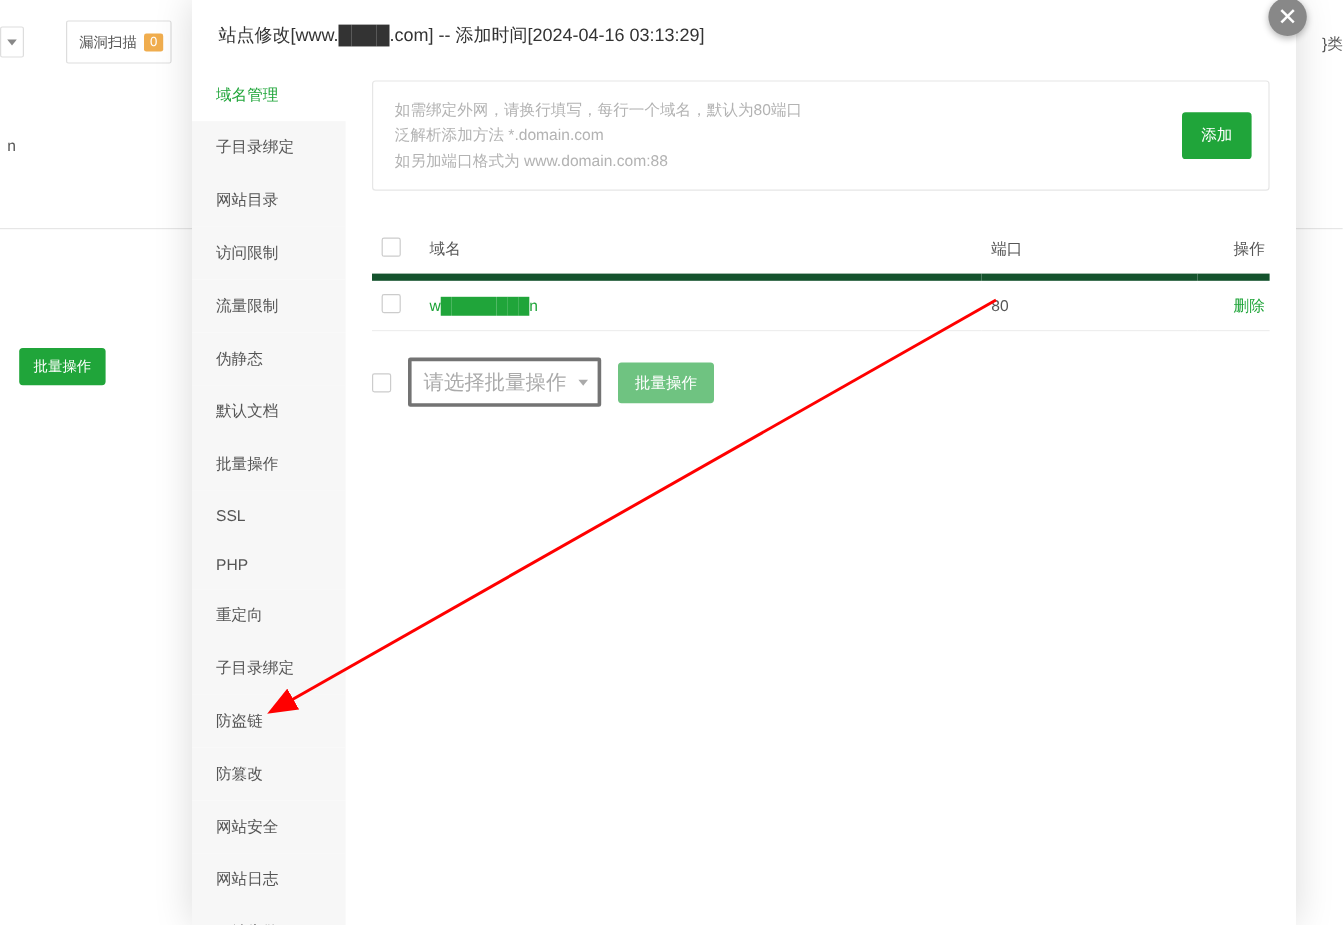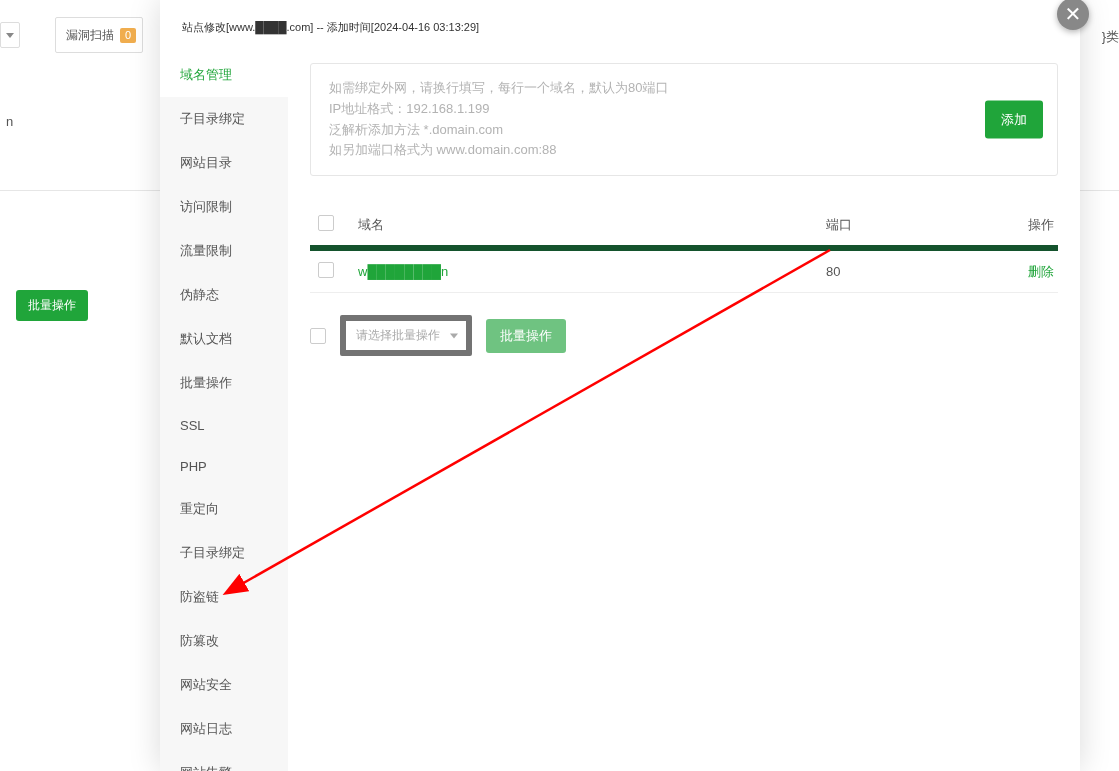--- a/index.html
+++ b/index.html
@@ -11,21 +11,21 @@
     .bg-dropdown::after { content: ''; width: 0; height: 0; border-left: 4px solid transparent; border-right: 4px solid transparent; border-top: 5px solid #888; }
     .bg-scan-btn { margin-left: 35px; height: 36px; border: 1px solid #ddd; background: #fff; padding: 0 6px 0 10px; border-radius: 2px; display: flex; align-items: center; gap: 6px; font-size: 12px; color: #555; }
     .bg-badge { background: #f0ad4e; color: #fff; padding: 0 5px; border-radius: 2px; font-size: 11px; line-height: 15px; }
     .bg-category { position: absolute; top: 28px; right: 0; font-size: 13px; color: #555; }
     .bg-line { position: absolute; top: 190px; left: 0; right: 0; height: 1px; background: #e6e6e6; }
     .bg-letter { position: absolute; top: 114px; left: 6px; font-size: 13px; color: #555; }
     .bg-bulk-btn { position: absolute; top: 290px; left: 16px; background: #20a53a; color: #fff; padding: 7px 12px; border-radius: 3px; font-size: 12px; }
     
     
     .modal { position: absolute; top: 0; left: 160px; width: 920px; height: 771px; background: #fff; box-shadow: 0 0 30px rgba(0,0,0,0.15); }
-    .modal-title { padding: 20px 22px 18px; font-size: 11px; color: #333; }
+    .modal-title { padding: 20px 22px 18px; font-size: 15px; color: #333; }
     .modal-body { display: flex; height: calc(100% - 58px); }
     
     
     .sidebar { width: 128px; background: #fff; }
     .side-item { padding: 13px 20px; font-size: 13px; color: #555; cursor: pointer; }
     .side-item:not(.active) { background: #f7f7f7; }
     .side-item:nth-child(1) { background: #fff; }
     .side-item:not(:first-child) { background: #f7f7f7; }
     .sidebar .side-item:first-child { background: #fff; font-weight: normal; }
     .sidebar { display: flex; flex-direction: column; }
@@ -45,21 +45,21 @@
     .chk { width: 16px; height: 16px; border: 1px solid #ccc; border-radius: 2px; background: #fff; display: inline-block; }
     .col-chk { width: 40px; }
     .col-domain { }
     .col-port { width: 180px; }
     .col-action { width: 60px; text-align: right; }
     .table th.col-action, .table td.col-action { text-align: right; padding-right: 4px; }
     .green-text { color: #20a53a; cursor: pointer; }
     
     
     .batch-row { margin-top: 22px; display: flex; align-items: center; gap: 14px; }
-    .batch-select { border: 6px solid #737373; border-radius: 2px; padding: 6px 26px 6px 10px; color: #aaa; font-size: 12px; position: relative; background: #fff; }
+    .batch-select { border: 3px solid #737373; border-radius: 2px; padding: 6px 26px 6px 10px; color: #aaa; font-size: 17px; position: relative; background: #fff; }
     .batch-select::after { content: ''; position: absolute; right: 8px; top: 50%; transform: translateY(-50%); width: 0; height: 0; border-left: 4px solid transparent; border-right: 4px solid transparent; border-top: 5px solid #aaa; }
     .batch-btn { background: #6fc381; color: #fff; padding: 8px 14px; border-radius: 3px; font-size: 13px; cursor: pointer; }
     
     
     .close-btn { position: absolute; top: -2px; right: 30px; width: 32px; height: 32px; border-radius: 50%; background: #888; color: #fff; display: flex; align-items: center; justify-content: center; font-size: 20px; cursor: pointer; box-shadow: 0 2px 6px rgba(0,0,0,0.3); z-index: 10; }
     
     
     .arrow-svg { position: absolute; top: 0; left: 0; width: 1119px; height: 771px; pointer-events: none; z-index: 5; }
   </style>
 </head>
@@ -98,21 +98,20 @@
       <div class="side-item normal">防盗链</div>
       <div class="side-item normal">防篡改</div>
       <div class="side-item normal">网站安全</div>
       <div class="side-item normal">网站日志</div>
       <div class="side-item normal">网站告警</div>
     </div>
 
     <div class="content">
       <div class="hint-box">
         <div>如需绑定外网，请换行填写，每行一个域名，默认为80端口</div>
-        <div>IP地址格式：192.168.1.199</div>
         <div>泛解析添加方法 *.domain.com</div>
         <div>如另加端口格式为 www.domain.com:88</div>
         <div class="add-btn">添加</div>
       </div>
 
       <table class="table">
         <thead>
           <tr>
             <th class="col-chk"><span class="chk"></span></th>
             <th class="col-domain">域名</th>

